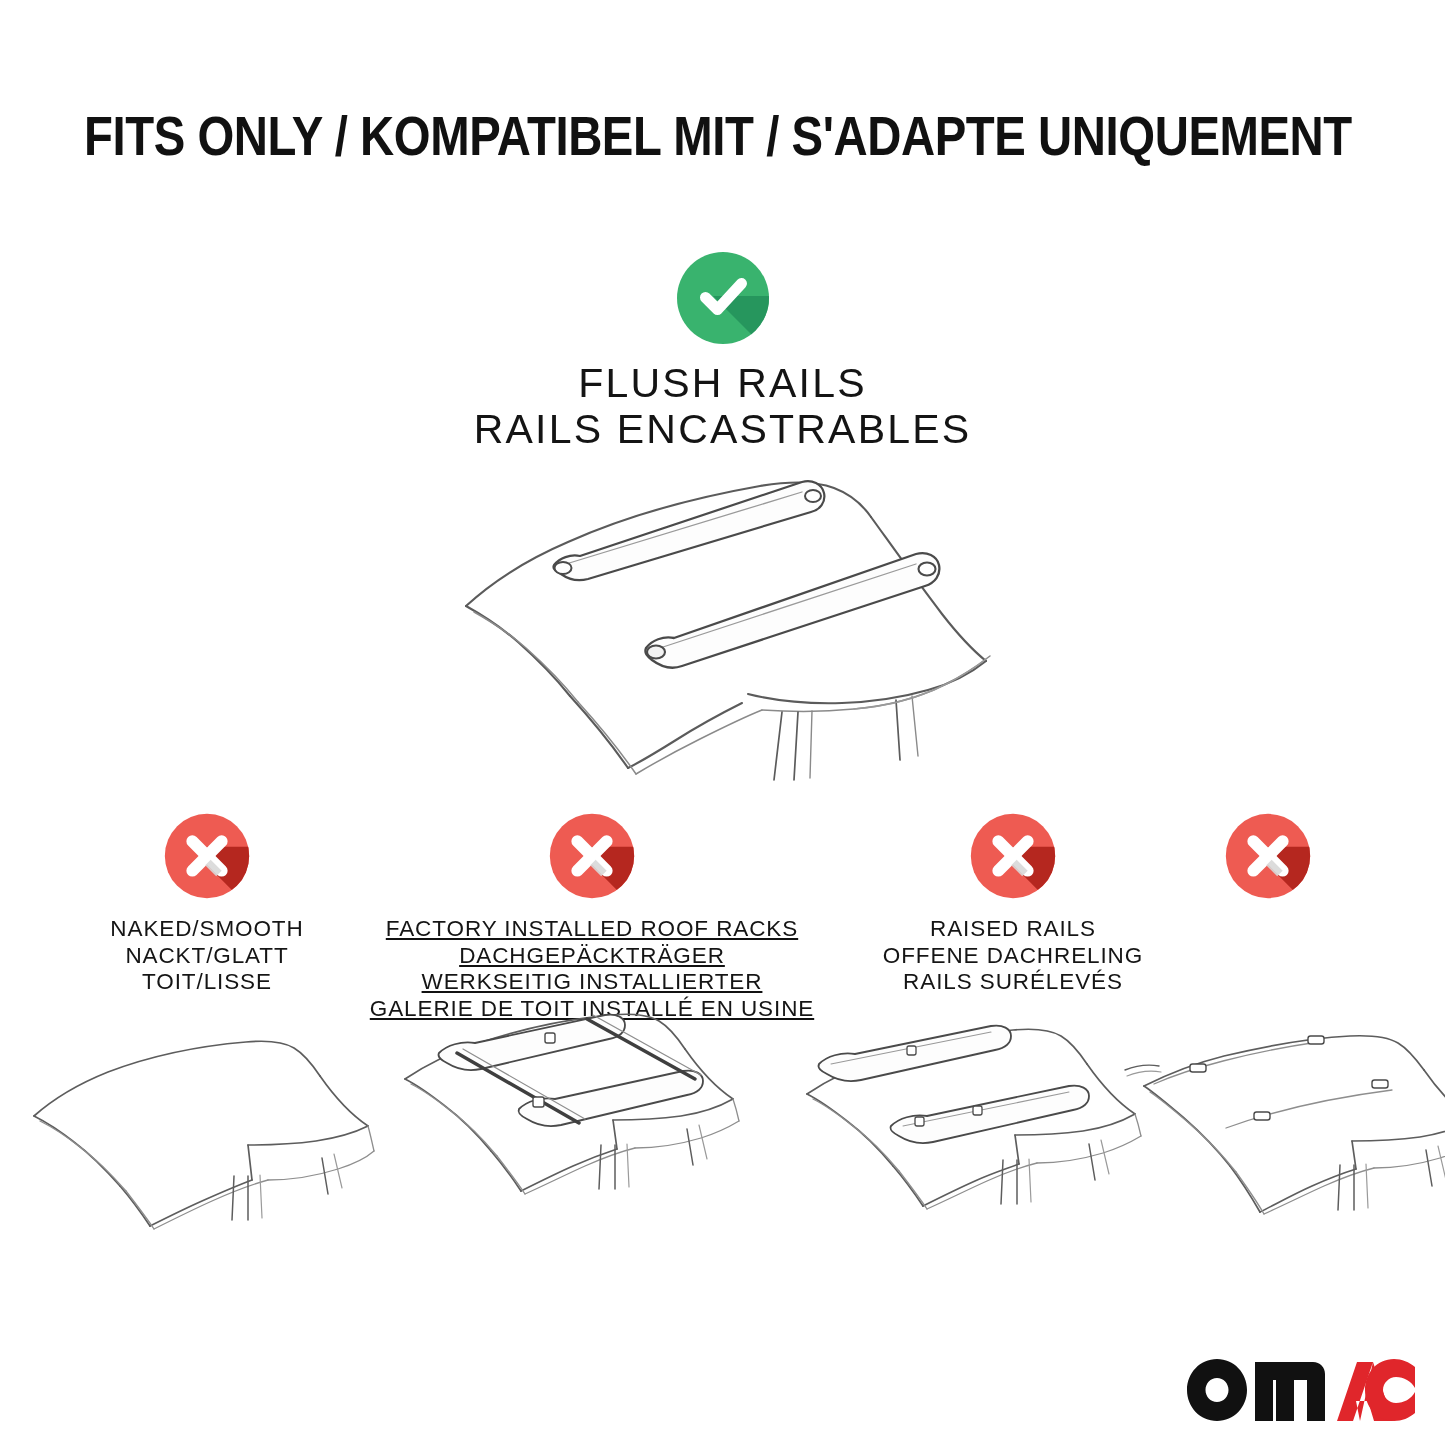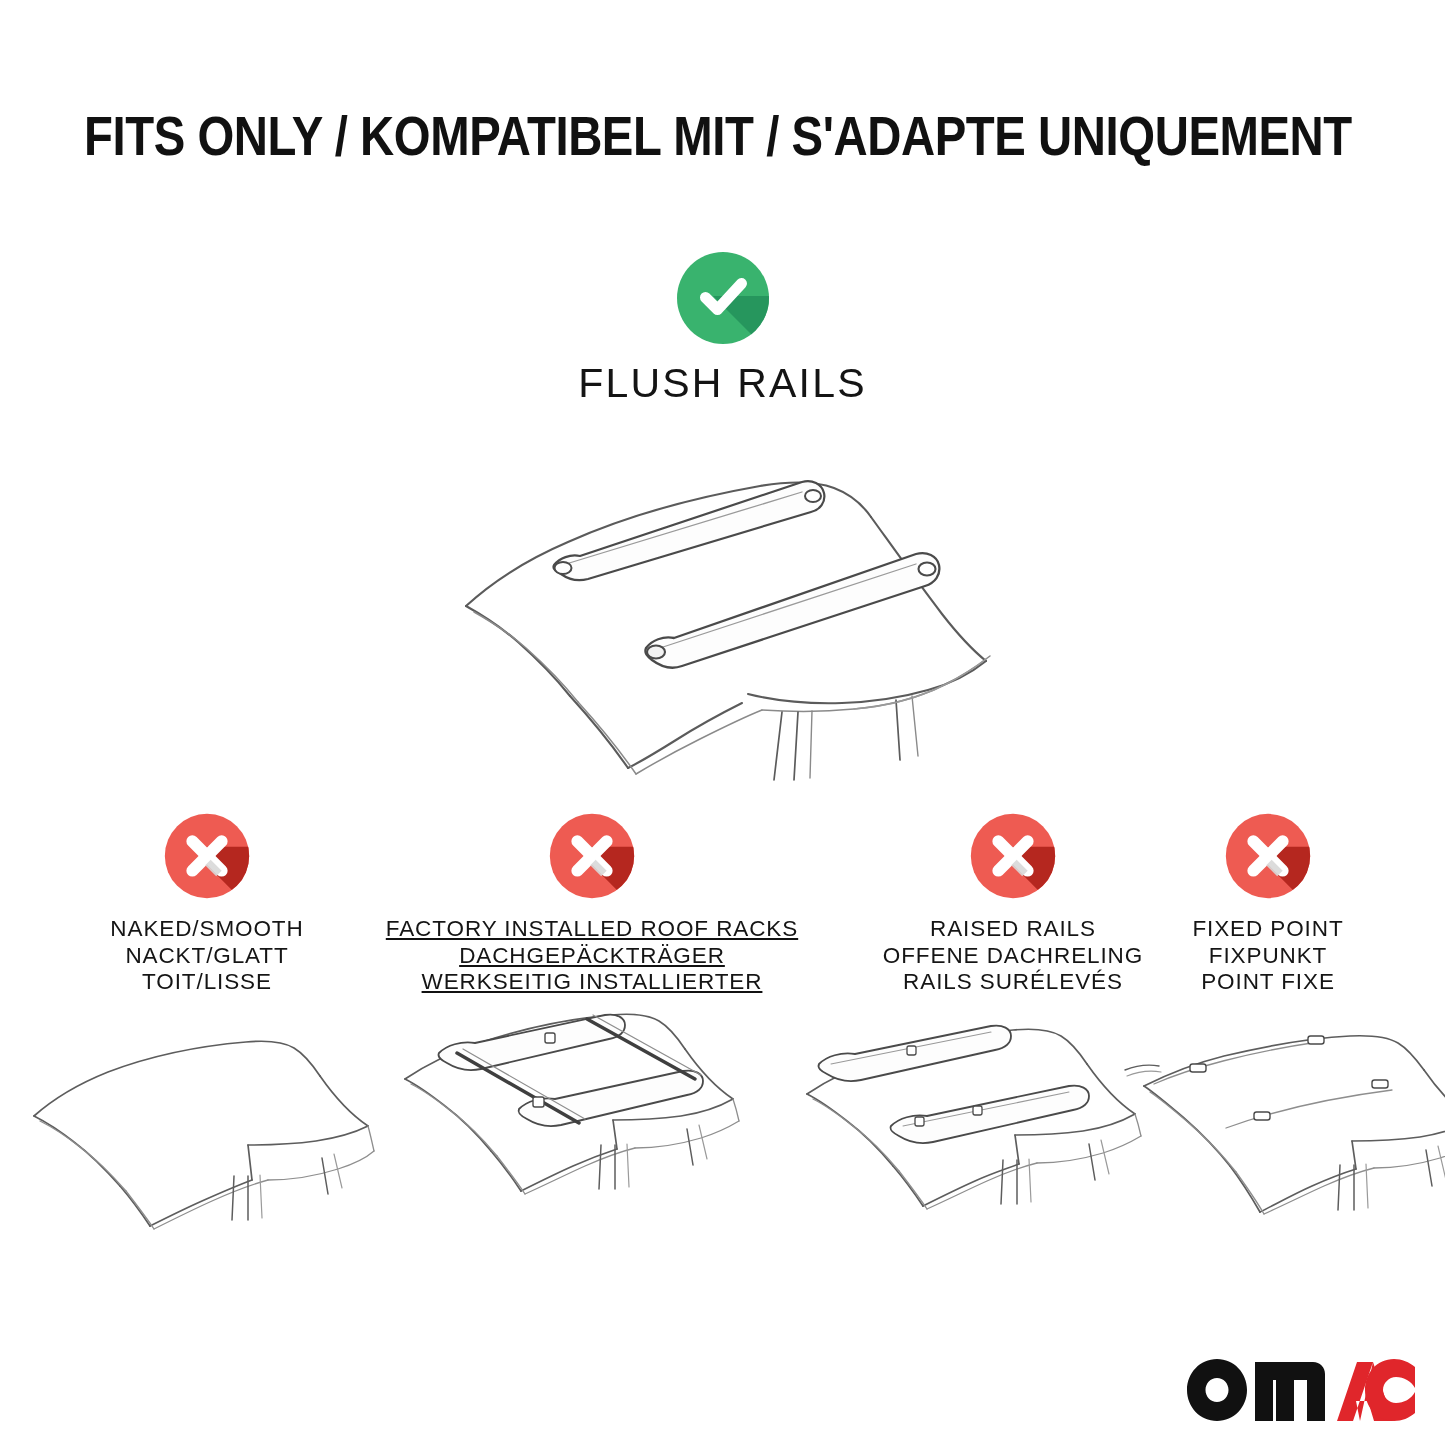--- a/index.html
+++ b/index.html
@@ -137,20 +137,21 @@
       <circle cx="48" cy="48" r="46" fill="#39B36E"></circle>
       <g clip-path="url(#clipGreen)">
         <path d="M38 46 L52 60 L96 104 L96 46 Z" fill="#23915A" opacity="0.85"></path>
       </g>
       <path d="M30.5 47.5 L42.5 59.5 L66.5 33.5" fill="none" stroke="#ffffff" stroke-width="11" stroke-linecap="round" stroke-linejoin="round"></path>
     </svg>
   </div>
 
   <div id="fits-labels">
     <div class="fits-line">FLUSH RAILS</div>
+    <div class="fits-line">RAILS ENCASTRABLES</div>
   </div>
 </div>
 
 <div id="flush-illustration">
   <svg viewBox="0 0 600 330" width="600" height="330" aria-hidden="true">
     <g fill="none" stroke="#5b5b5b" stroke-width="2.1" stroke-linecap="round" stroke-linejoin="round">
 
       <path d="M36 146 C60 124 96 100 138 82 C196 56 262 38 330 26 C360 21 385 21 404 28
                C420 34 432 44 441 57"></path>
       <path d="M441 57 C462 86 486 120 512 154 C526 172 540 188 556 201"></path>
@@ -240,20 +241,21 @@
       </g>
       <g clip-path="url(#clipX1)">
         <path d="M52 52 L64 64 L58 70 L46 58 Z" fill="#d8d8d8" opacity="0.9"></path>
       </g>
     </svg>
   </div>
   <div class="nofit-labels">
     <div class="nofit-line">FACTORY INSTALLED ROOF RACKS</div>
     <div class="nofit-line">DACHGEPÄCKTRÄGER</div>
     <div class="nofit-line">WERKSEITIG INSTALLIERTER</div>
+    <div class="nofit-line">GALERIE DE TOIT INSTALLÉ EN USINE</div>
   </div>
 </div>
 
 <div class="nofit-col" id="col-2">
   <div class="badge-wrap">
     <svg viewBox="0 0 96 96" width="88" height="88" aria-hidden="true">
       <defs>
           <clipPath id="clipX2">
             <circle cx="48" cy="48" r="46"></circle>
           </clipPath>
@@ -291,25 +293,20 @@
         <path d="M48 38 L58 48 L48 58 L58 68 L96 106 L96 38 Z" fill="#B5271F"></path>
       </g>
       <g stroke="#ffffff" stroke-width="13" stroke-linecap="round">
         <line x1="32" y1="32" x2="64" y2="64"></line>
         <line x1="64" y1="32" x2="32" y2="64"></line>
       </g>
       <g clip-path="url(#clipX3)">
         <path d="M52 52 L64 64 L58 70 L46 58 Z" fill="#d8d8d8" opacity="0.9"></path>
       </g>
     </svg>
-  </div>
-  <div class="nofit-labels">
-    <div class="nofit-line">FIXED POINT</div>
-    <div class="nofit-line">FIXPUNKT</div>
-    <div class="nofit-line">POINT FIXE</div>
   </div>
 </div>
 
 <div class="nofit-illustration" id="ill-0">
   <svg viewBox="0 0 370 215" width="370" height="215" aria-hidden="true">
     <g fill="none" stroke="#5d5d5d" stroke-width="1.7" stroke-linecap="round" stroke-linejoin="round">
       <path d="M14 88 C32 72 58 56 88 44 C130 28 178 18 226 14 C248 12 264 14 274 20 C284 26 292 36 300 48"></path>
       <path d="M300 48 C314 68 330 86 348 98"></path>
       <path d="M348 98 C334 105 316 110 296 113 C274 116 250 117 228 117"></path>
       <path d="M14 88 C26 94 40 103 54 114 C70 126 86 142 100 158"></path>

